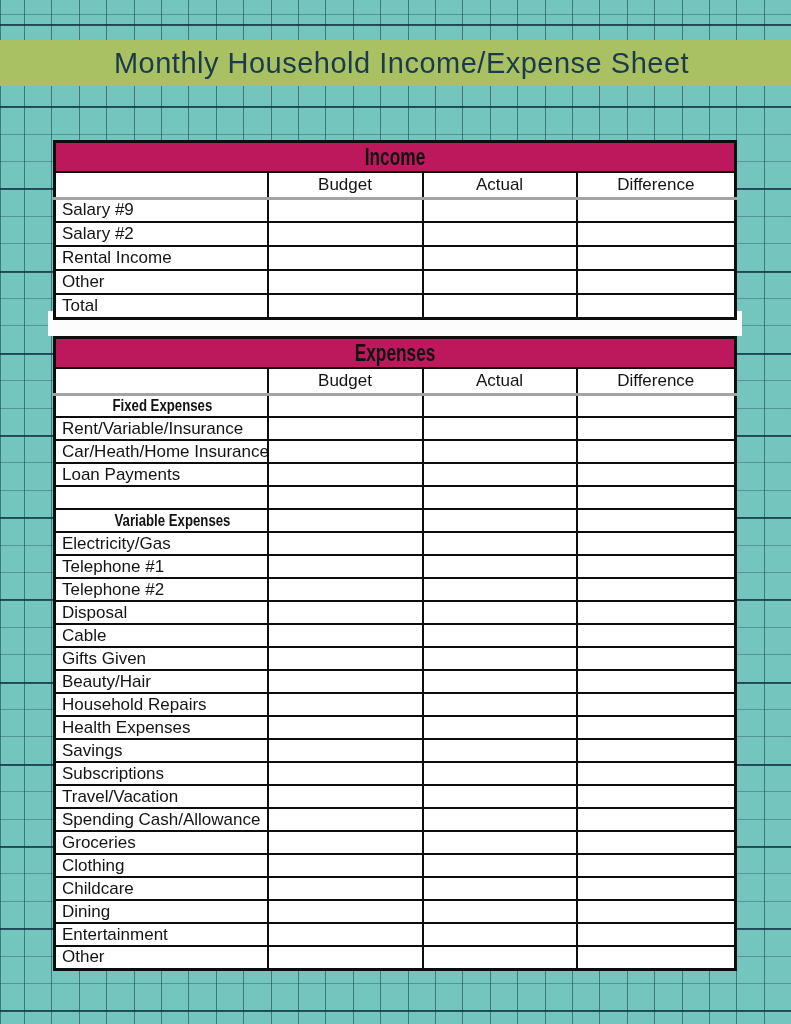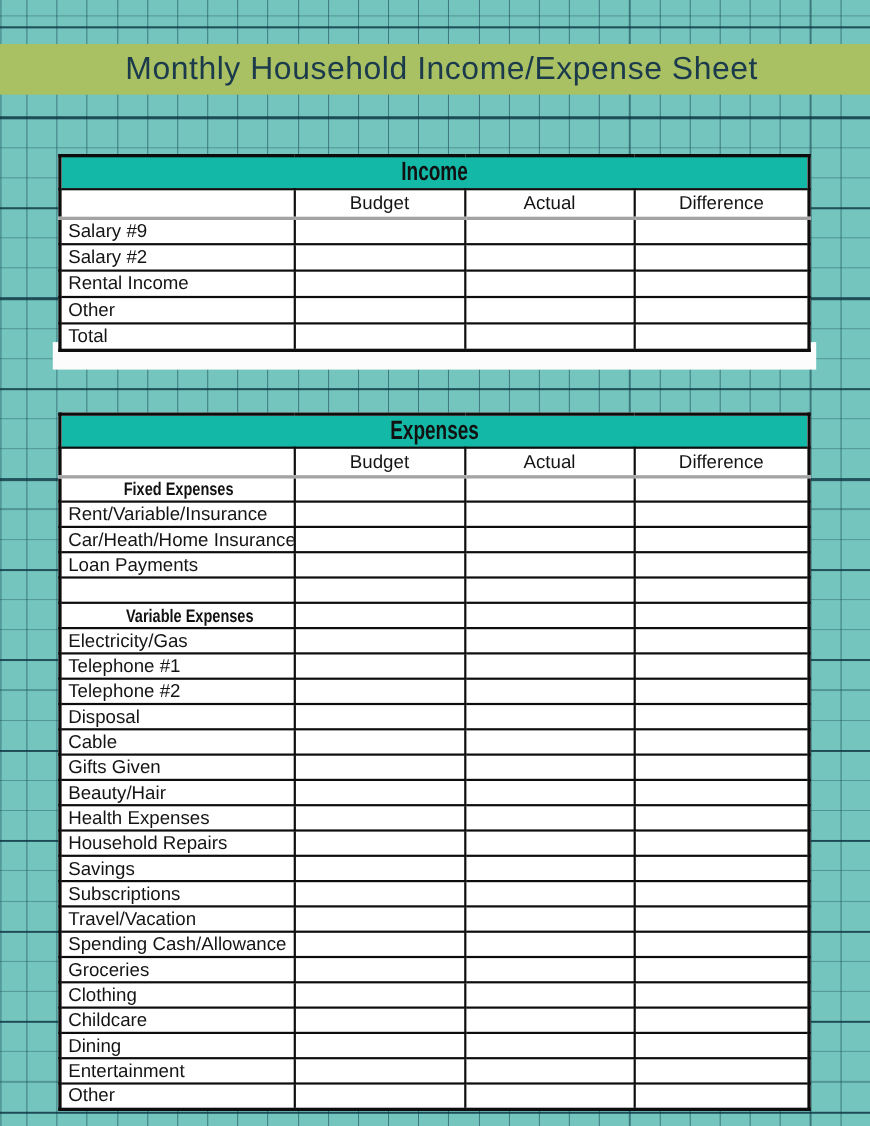--- a/index.html
+++ b/index.html
@@ -43,33 +43,33 @@
   table.sheet {
     position: absolute;
     left: 53px;
     width: 681px;
     border-collapse: collapse;
     table-layout: fixed;
     background: #ffffff;
     border: 3px solid #0d0d0d;
   }
   #income-table { top: 140px; }
-  #expenses-table { top: 336px; margin-top: 39px; }
+  #expenses-table { top: 336px; }
 
   table.sheet td {
     border: 2px solid #0d0d0d;
     font-size: 17px;
     color: #141414;
     overflow: hidden;
     white-space: nowrap;
     background: #ffffff;
   }
 
   tr.band-row td {
-    background: #14b8a6;
+    background: #be185d;
     text-align: center;
     height: 23px;
     border: 2px solid #0d0d0d;
   }
   #expenses-table tr.band-row td { height: 26px; }
 
   .condensed {
     display: inline-block;
     font-weight: 700;
     color: #111111;
@@ -251,27 +251,27 @@
         <td></td>
         <td></td>
       </tr>
       <tr class="data-row">
         <td class="label-cell">Beauty/Hair</td>
         <td></td>
         <td></td>
         <td></td>
       </tr>
       <tr class="data-row">
+        <td class="label-cell">Household Repairs</td>
+        <td></td>
+        <td></td>
+        <td></td>
+      </tr>
+      <tr class="data-row">
         <td class="label-cell">Health Expenses</td>
-        <td></td>
-        <td></td>
-        <td></td>
-      </tr>
-      <tr class="data-row">
-        <td class="label-cell">Household Repairs</td>
         <td></td>
         <td></td>
         <td></td>
       </tr>
       <tr class="data-row">
         <td class="label-cell">Savings</td>
         <td></td>
         <td></td>
         <td></td>
       </tr>

